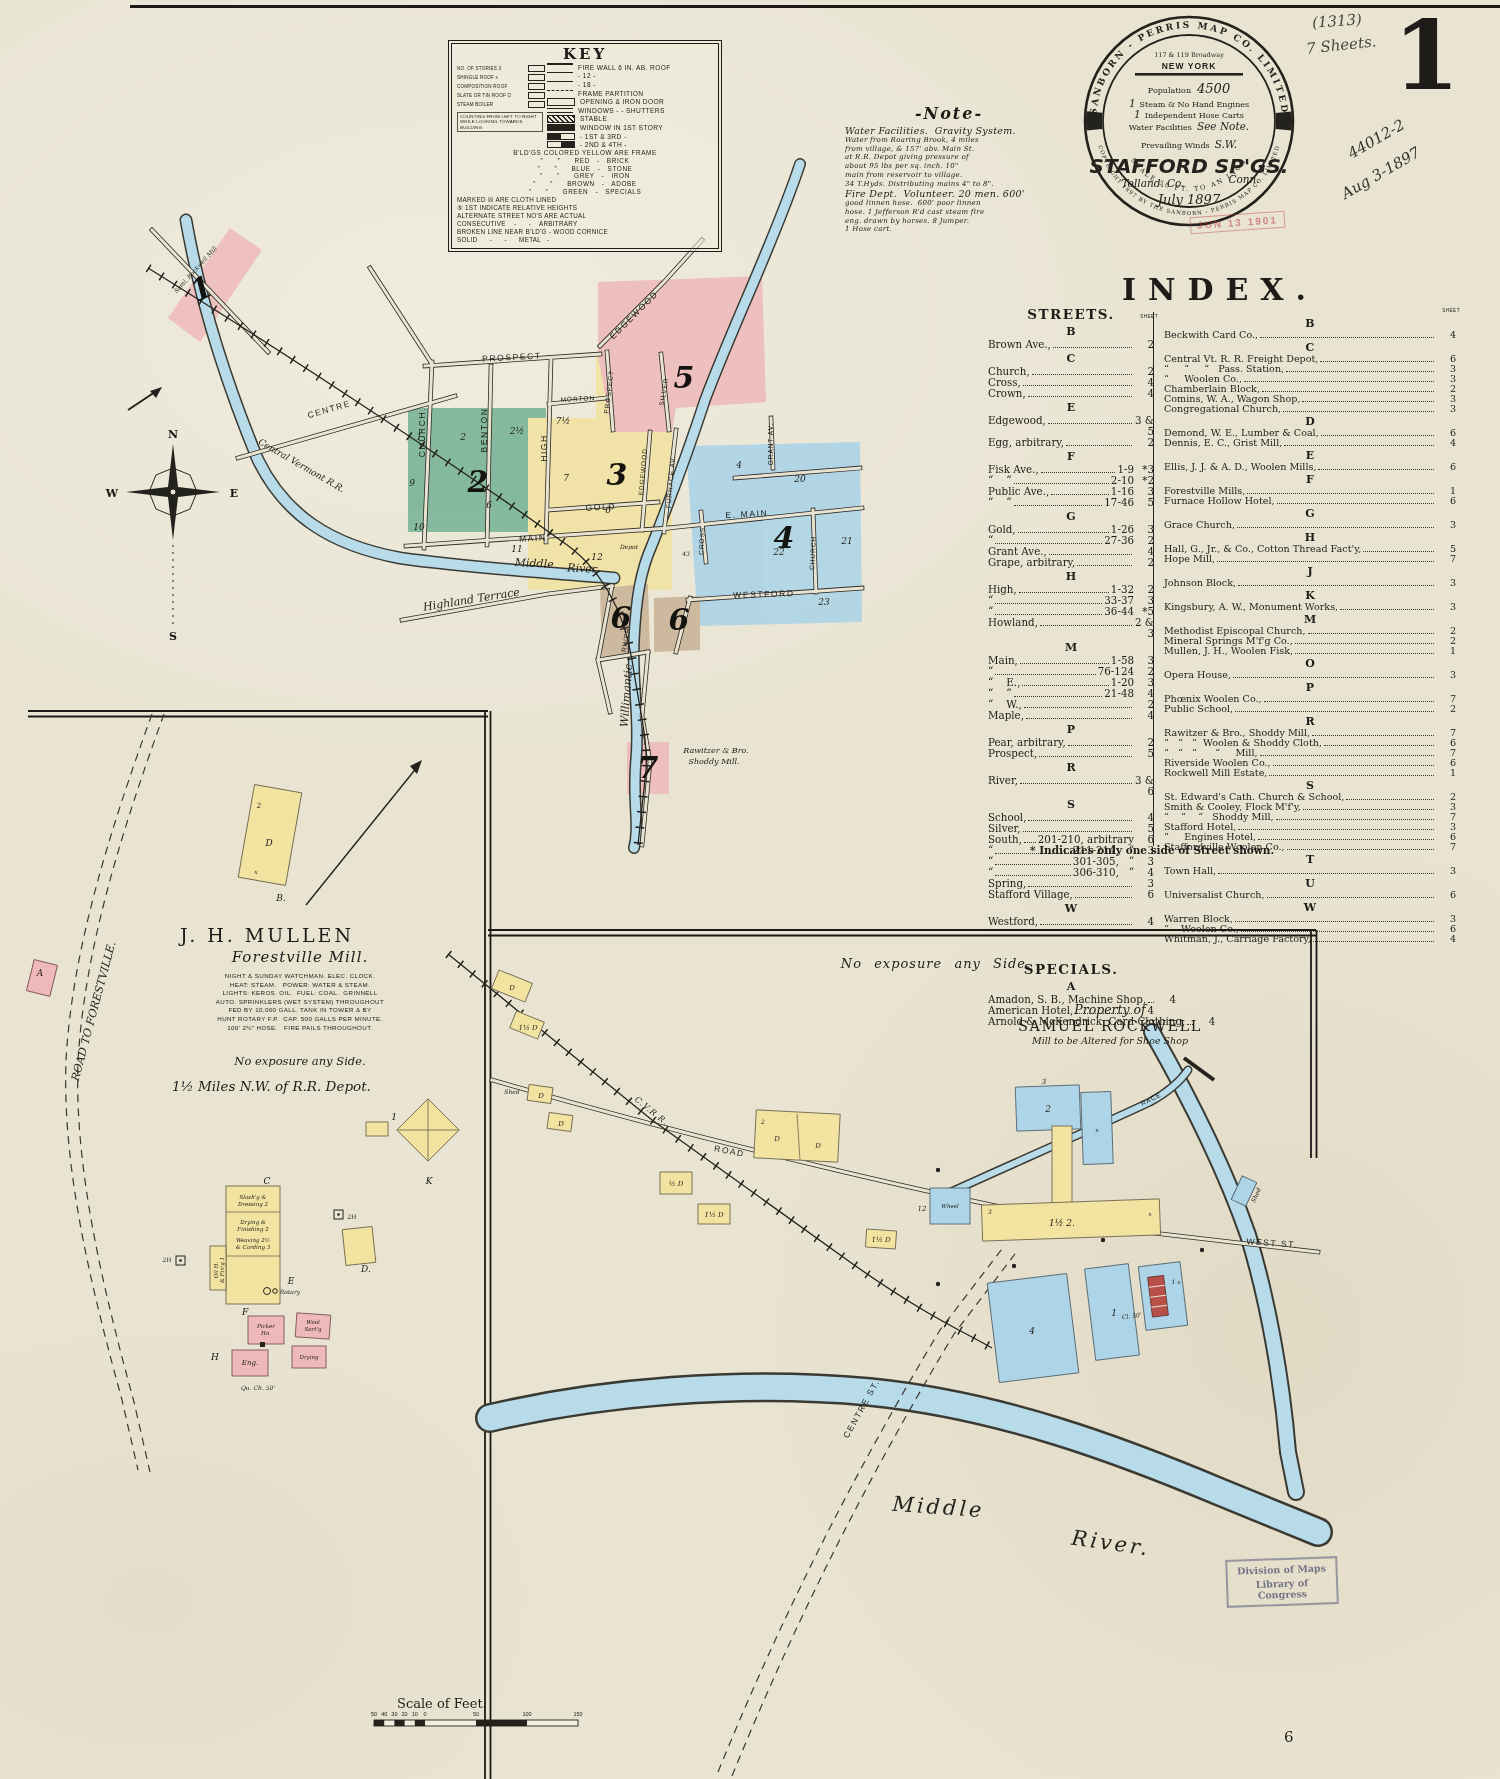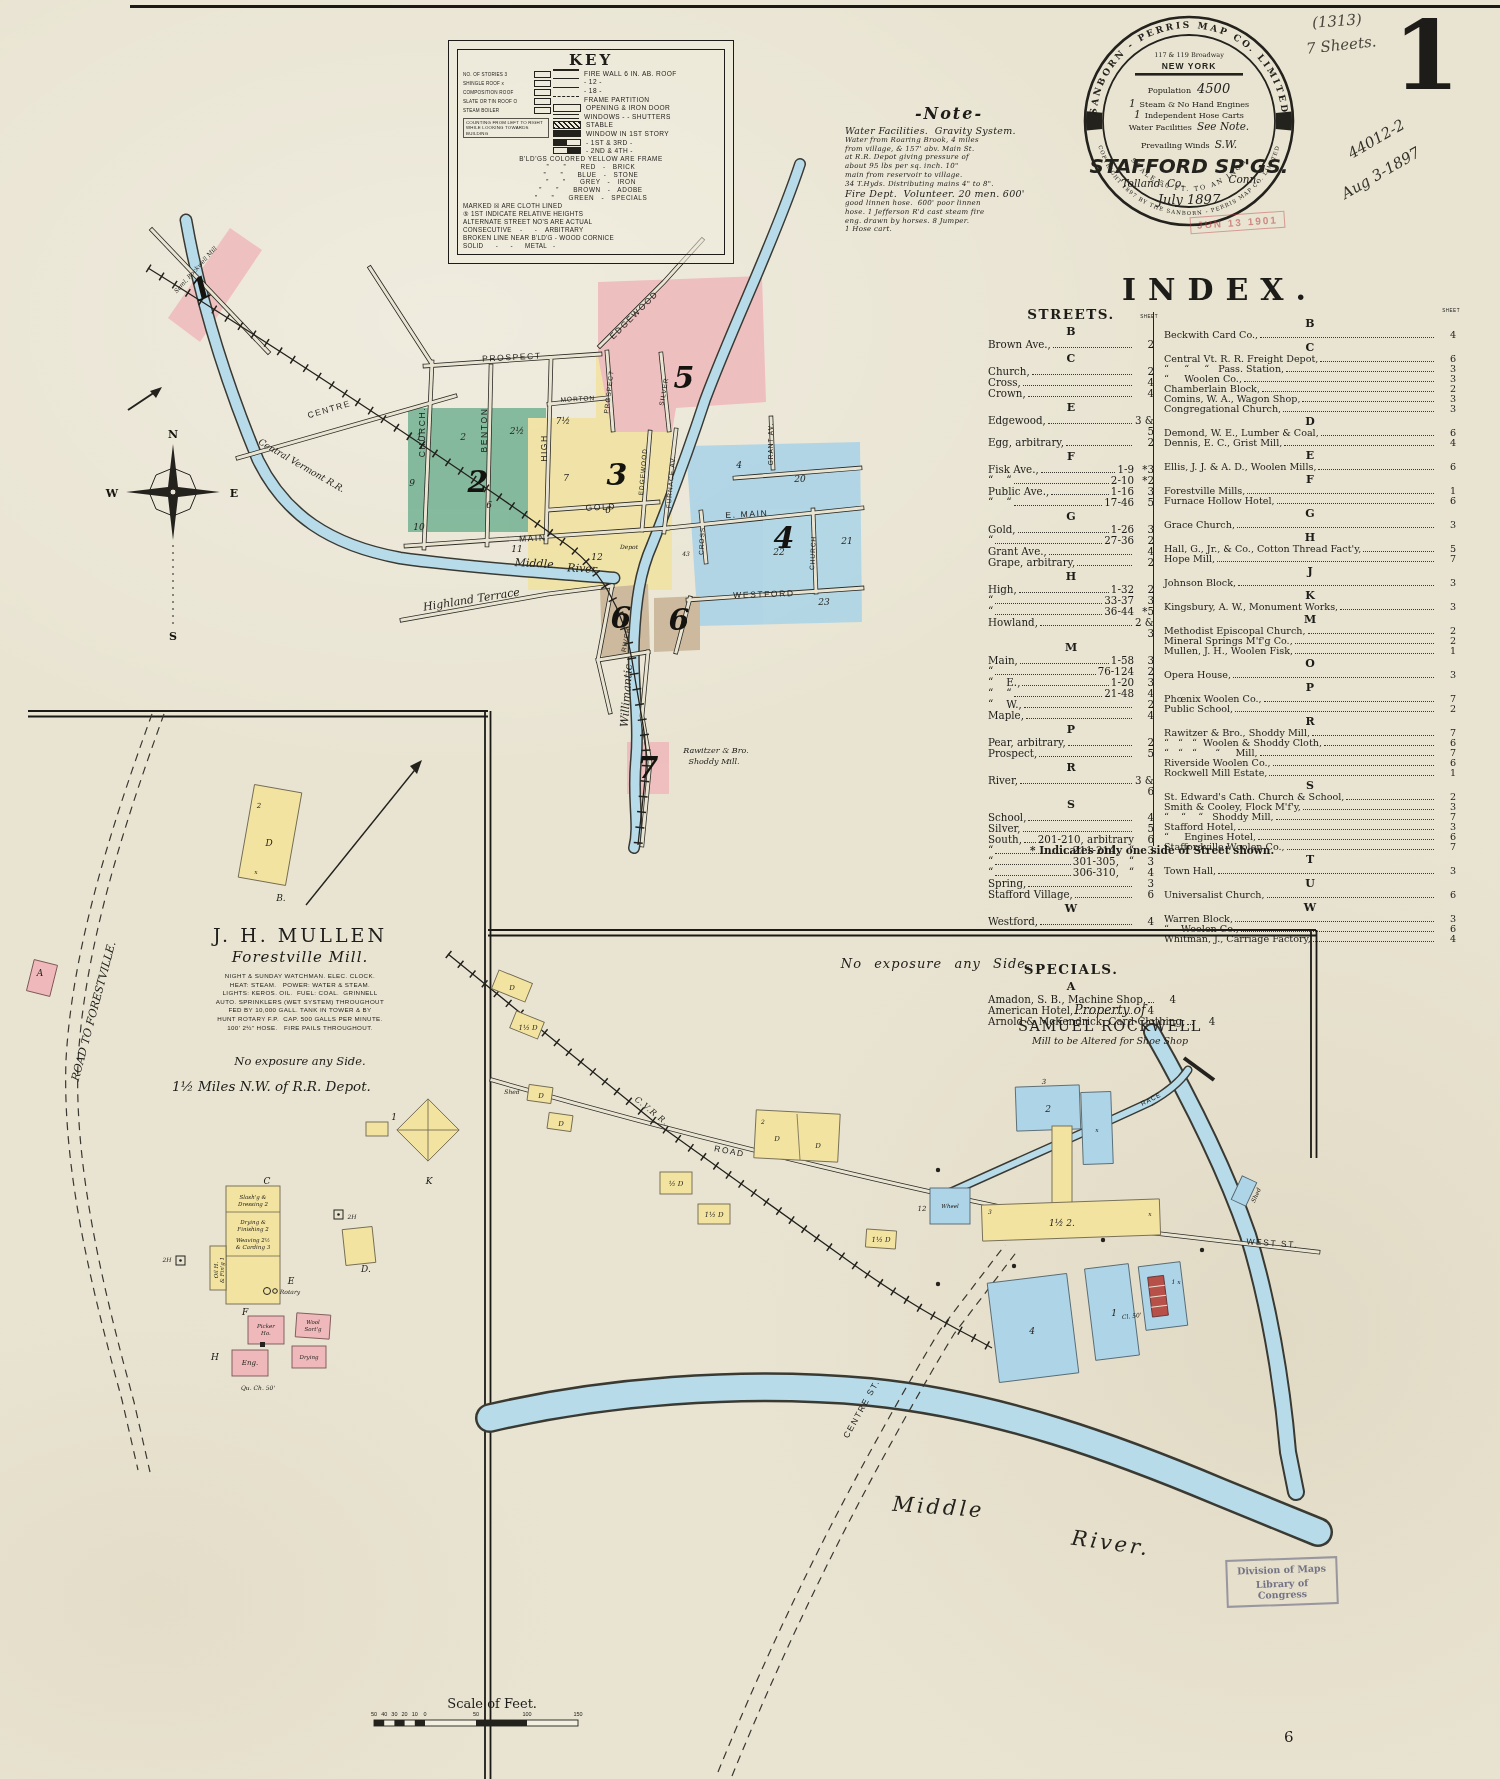--- a/index.html
+++ b/index.html
@@ -51,21 +51,21 @@
   .st-copy{font:5.4px "DejaVu Serif",serif;letter-spacing:1.1px}
   .st-scalearc{font:6.5px "DejaVu Serif",serif;letter-spacing:2px}
   .st-addr{font:6.5px "DejaVu Serif",serif}
   .st-ny{font:700 8.5px "Liberation Sans",sans-serif;letter-spacing:1px}
   .st-lab{font:8px "DejaVu Serif",serif}
   .st-hand{font:italic 10.5px "DejaVu Serif",serif}
   .st-handbig{font:italic 13px "DejaVu Serif",serif}
   .st-title{font:italic 800 20px "DejaVu Sans",sans-serif;letter-spacing:0px}
   
   .nosel *{cursor:default}
-  #key-box{left:448px;top:40px;width:268px;border:1.6px solid #1d1c18;padding:8px;background:rgba(240,236,222,.55)}
+  #key-box{left:448px;top:40px;width:268px;border:1.6px solid #1d1c18;padding:2px;background:rgba(240,236,222,.55)}
   #key-inner{border:1px solid #1d1c18;padding:3px 5px 4px}
   #key-title{text-align:center;font:700 15px "DejaVu Serif",serif;letter-spacing:3px;line-height:15px}
   #key-top{display:flex;margin-top:1px}
   #key-left{width:88px;flex:none;padding-top:1px}
   .key-ll{display:flex;align-items:center;height:9px}
   .key-ll-t{font:4.6px "Liberation Sans",sans-serif;letter-spacing:.2px;flex:1;white-space:nowrap;overflow:hidden}
   .key-ll-box{width:15px;height:5px;border:1px solid #23221d;flex:none;margin-left:2px}
   #key-side{margin-top:3px;font:4.4px "Liberation Sans",sans-serif;width:80px;line-height:5.4px;letter-spacing:.2px;border:1px solid #55534a;padding:1px 2px;transform:rotate(0deg)}
   #key-rows{flex:1}
   .key-row{display:flex;align-items:center;height:8.6px}
@@ -99,32 +99,32 @@
   .idx-sheet{width:20px;text-align:right;flex:none;font-family:"DejaVu Serif",serif}
   .idx-sheetlbl{position:absolute;font:4.6px "Liberation Sans",sans-serif;letter-spacing:.5px}
   #idx-divider{left:1153px;top:312px;width:0;height:534px;border-left:1.2px solid #23221d}
   #idx-specials-gap{height:34px}
   #idx-footnote{left:1030px;top:844px;width:330px;font:700 10.5px "DejaVu Serif",serif}
   .pencil{font:italic 15px "DejaVu Serif",serif;color:#4a463c}
   .ink{font:italic 15px "DejaVu Serif",serif;color:#33312a}
   #bignum{left:1393px;top:8px;font:700 96px "DejaVu Serif",serif;line-height:96px}
   #stampred{left:1190px;top:214px;transform:rotate(-4deg);font:700 10px "Liberation Sans",sans-serif;
     color:rgba(186,62,66,.55);border:1.5px solid rgba(186,62,66,.45);padding:2px 6px;letter-spacing:2px}
-  #il-title1{left:180px;top:924px;width:240px;text-align:center;font:19px "DejaVu Serif",serif;letter-spacing:3px}
+  #il-title1{left:180px;top:924px;width:240px;text-align:left;font:19px "DejaVu Serif",serif;letter-spacing:3px}
   #il-title2{left:180px;top:948px;width:240px;text-align:center;font:italic 15px "DejaVu Serif",serif;letter-spacing:1px}
   #il-desc{left:162px;top:972px;width:276px;text-align:center}
   .il-desc-line{font:6.2px "Liberation Sans",sans-serif;letter-spacing:.4px;line-height:8.6px;white-space:pre}
   #il-exp{left:180px;top:1054px;width:240px;text-align:center;font:italic 11.5px "DejaVu Serif",serif}
   #il-dist{left:172px;top:1078px;width:260px;font:italic 13.5px "DejaVu Serif",serif}
   #ir-exp{left:806px;top:956px;width:260px;text-align:center;font:italic 13px "DejaVu Serif",serif;word-spacing:7px;letter-spacing:1px}
   #ir-prop{left:1010px;top:1002px;width:200px;text-align:center}
   #ir-prop1{font:italic 12.5px "DejaVu Serif",serif}
   #ir-prop2{font:14.5px "DejaVu Serif",serif;letter-spacing:1.5px;margin-top:1px}
   #ir-prop3{font:italic 9.5px "DejaVu Serif",serif;margin-top:1px}
-  #scale-label{left:397px;top:1696px;width:140px;text-align:right;font:13px "DejaVu Serif",serif}
+  #scale-label{left:397px;top:1696px;width:140px;text-align:left;font:13px "DejaVu Serif",serif}
   #loc-stamp{left:1226px;top:1558px;width:100px;border:2px solid rgba(110,110,135,.65);padding:4px 4px;
     transform:rotate(-2deg);text-align:center;color:rgba(96,96,122,.85)}
   #loc-stamp .l1{font:700 9.5px "DejaVu Serif",serif}
   #loc-stamp .l2{font:700 9.5px "DejaVu Serif",serif;margin-top:3px}
   #pagenum6{left:1284px;top:1728px;font:15px "DejaVu Serif",serif}
 </style>
 </head>
 <body class="nosel">
 
 <svg width="1500" height="1779" viewBox="0 0 1500 1779">

